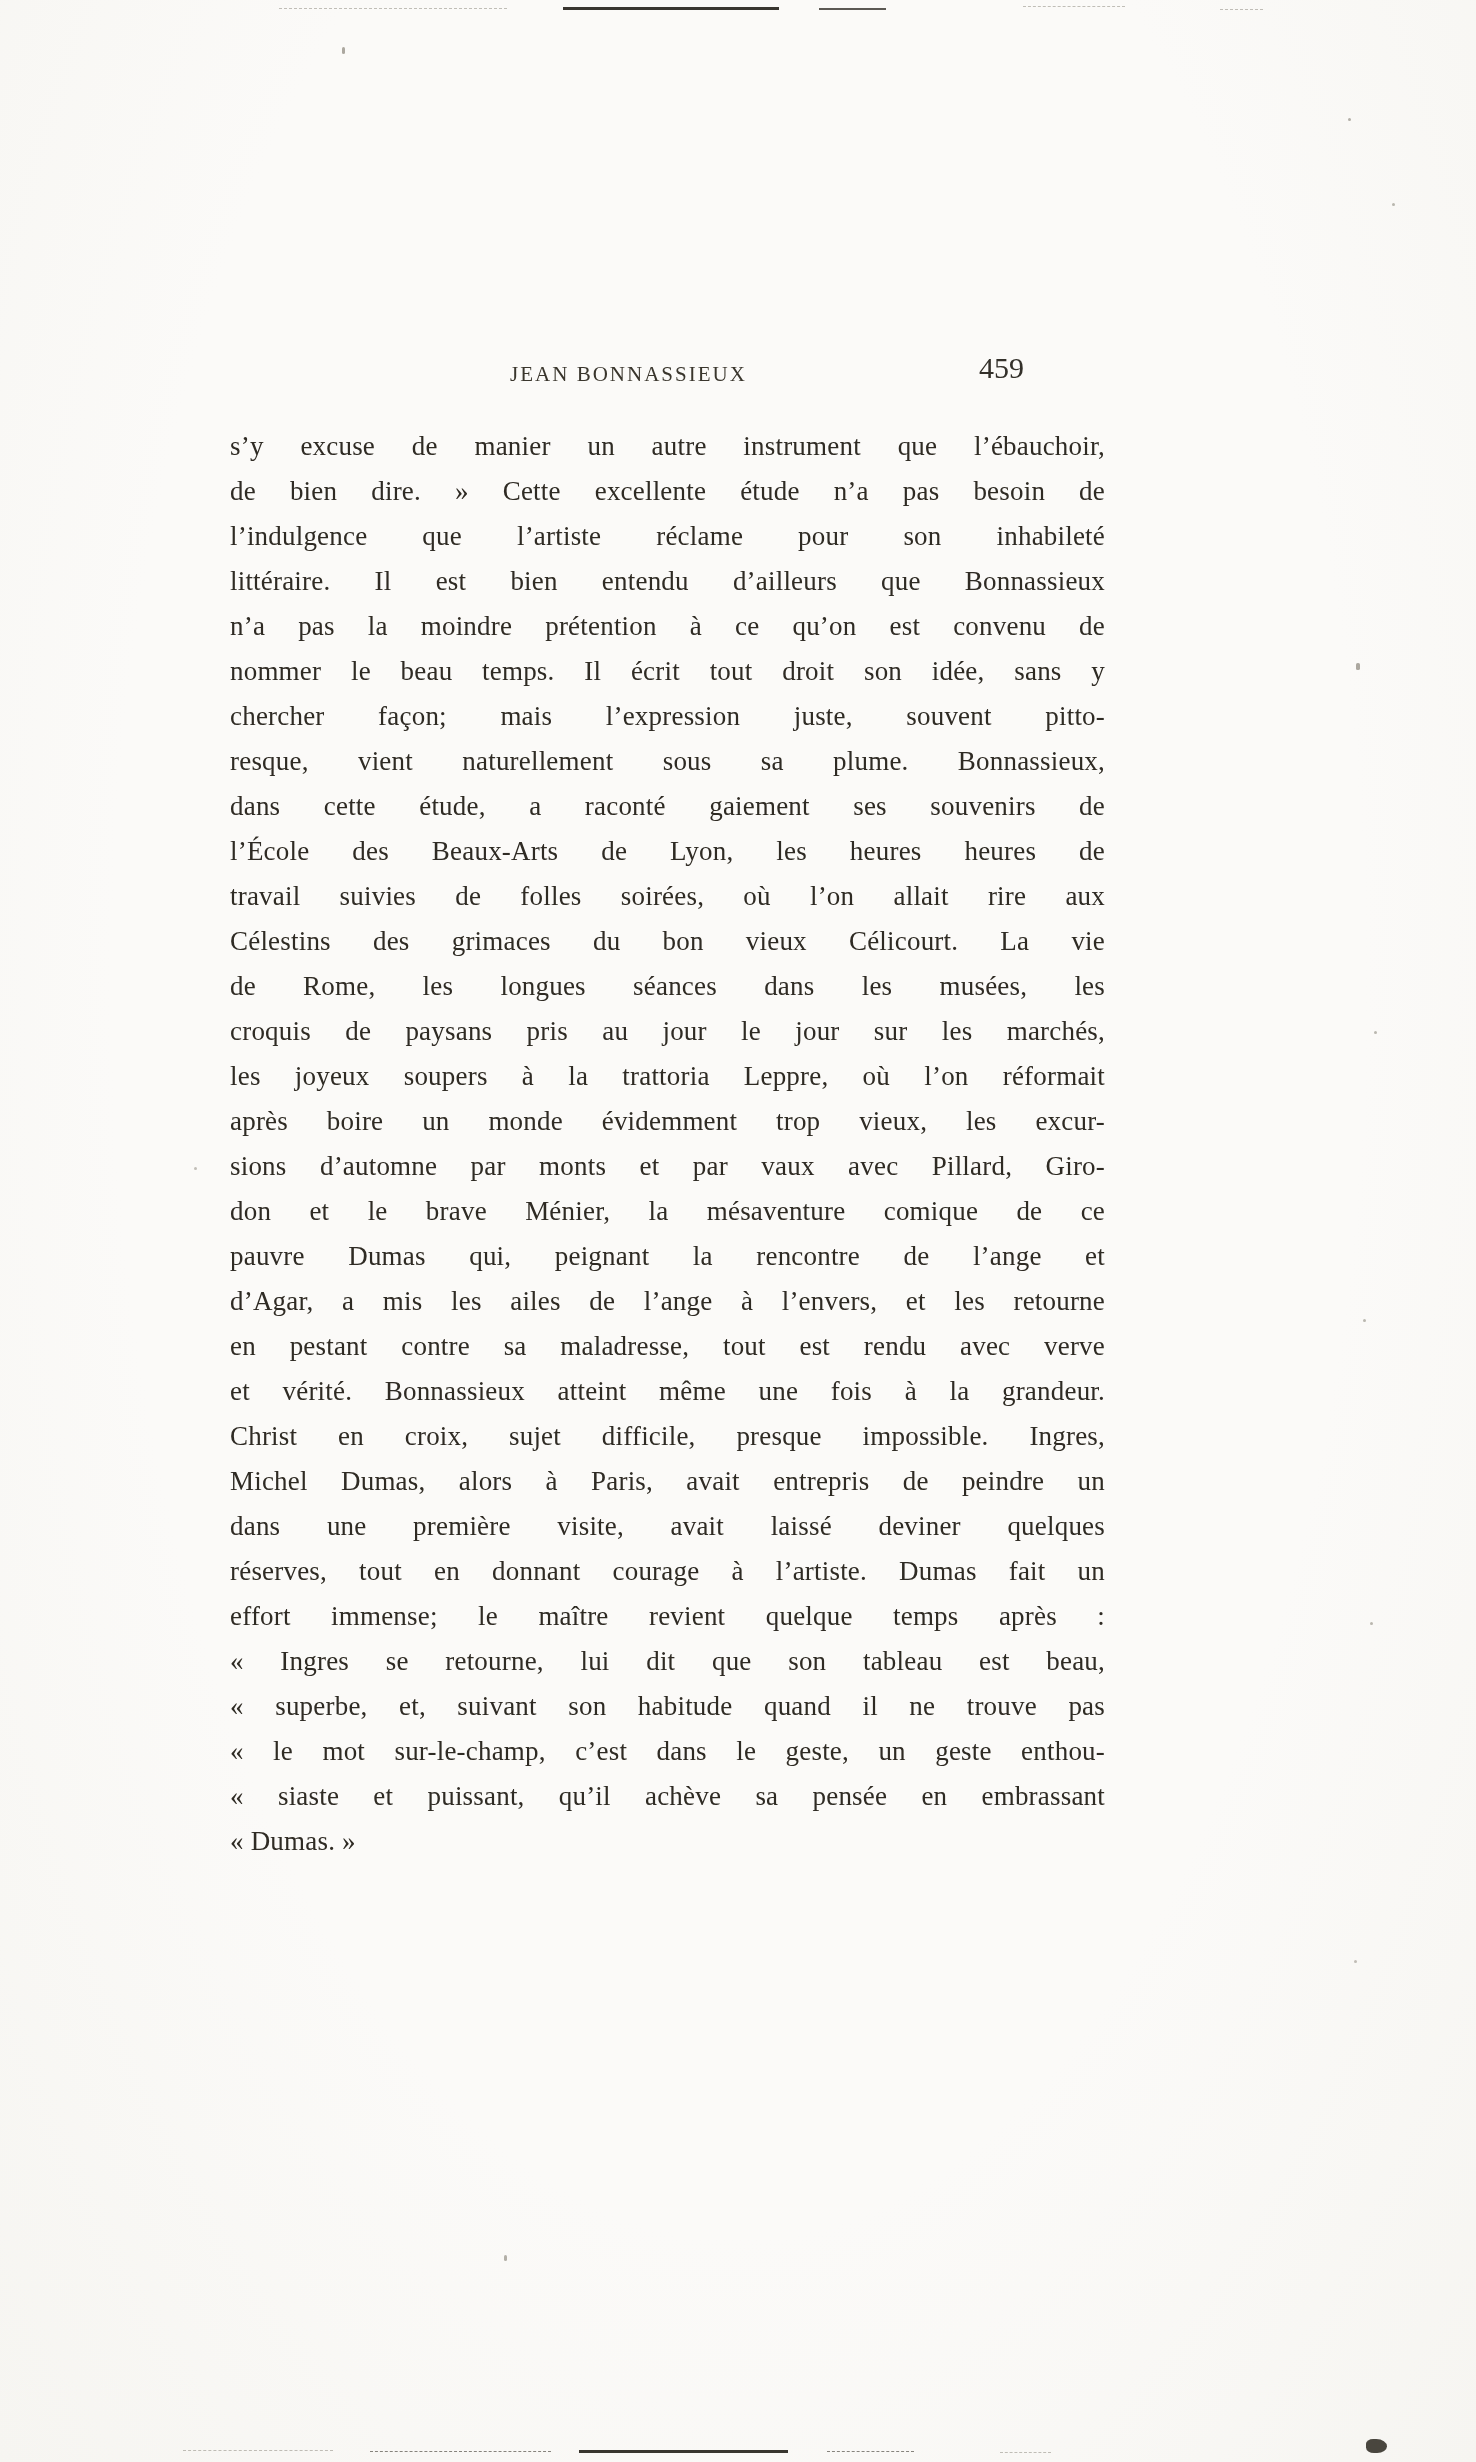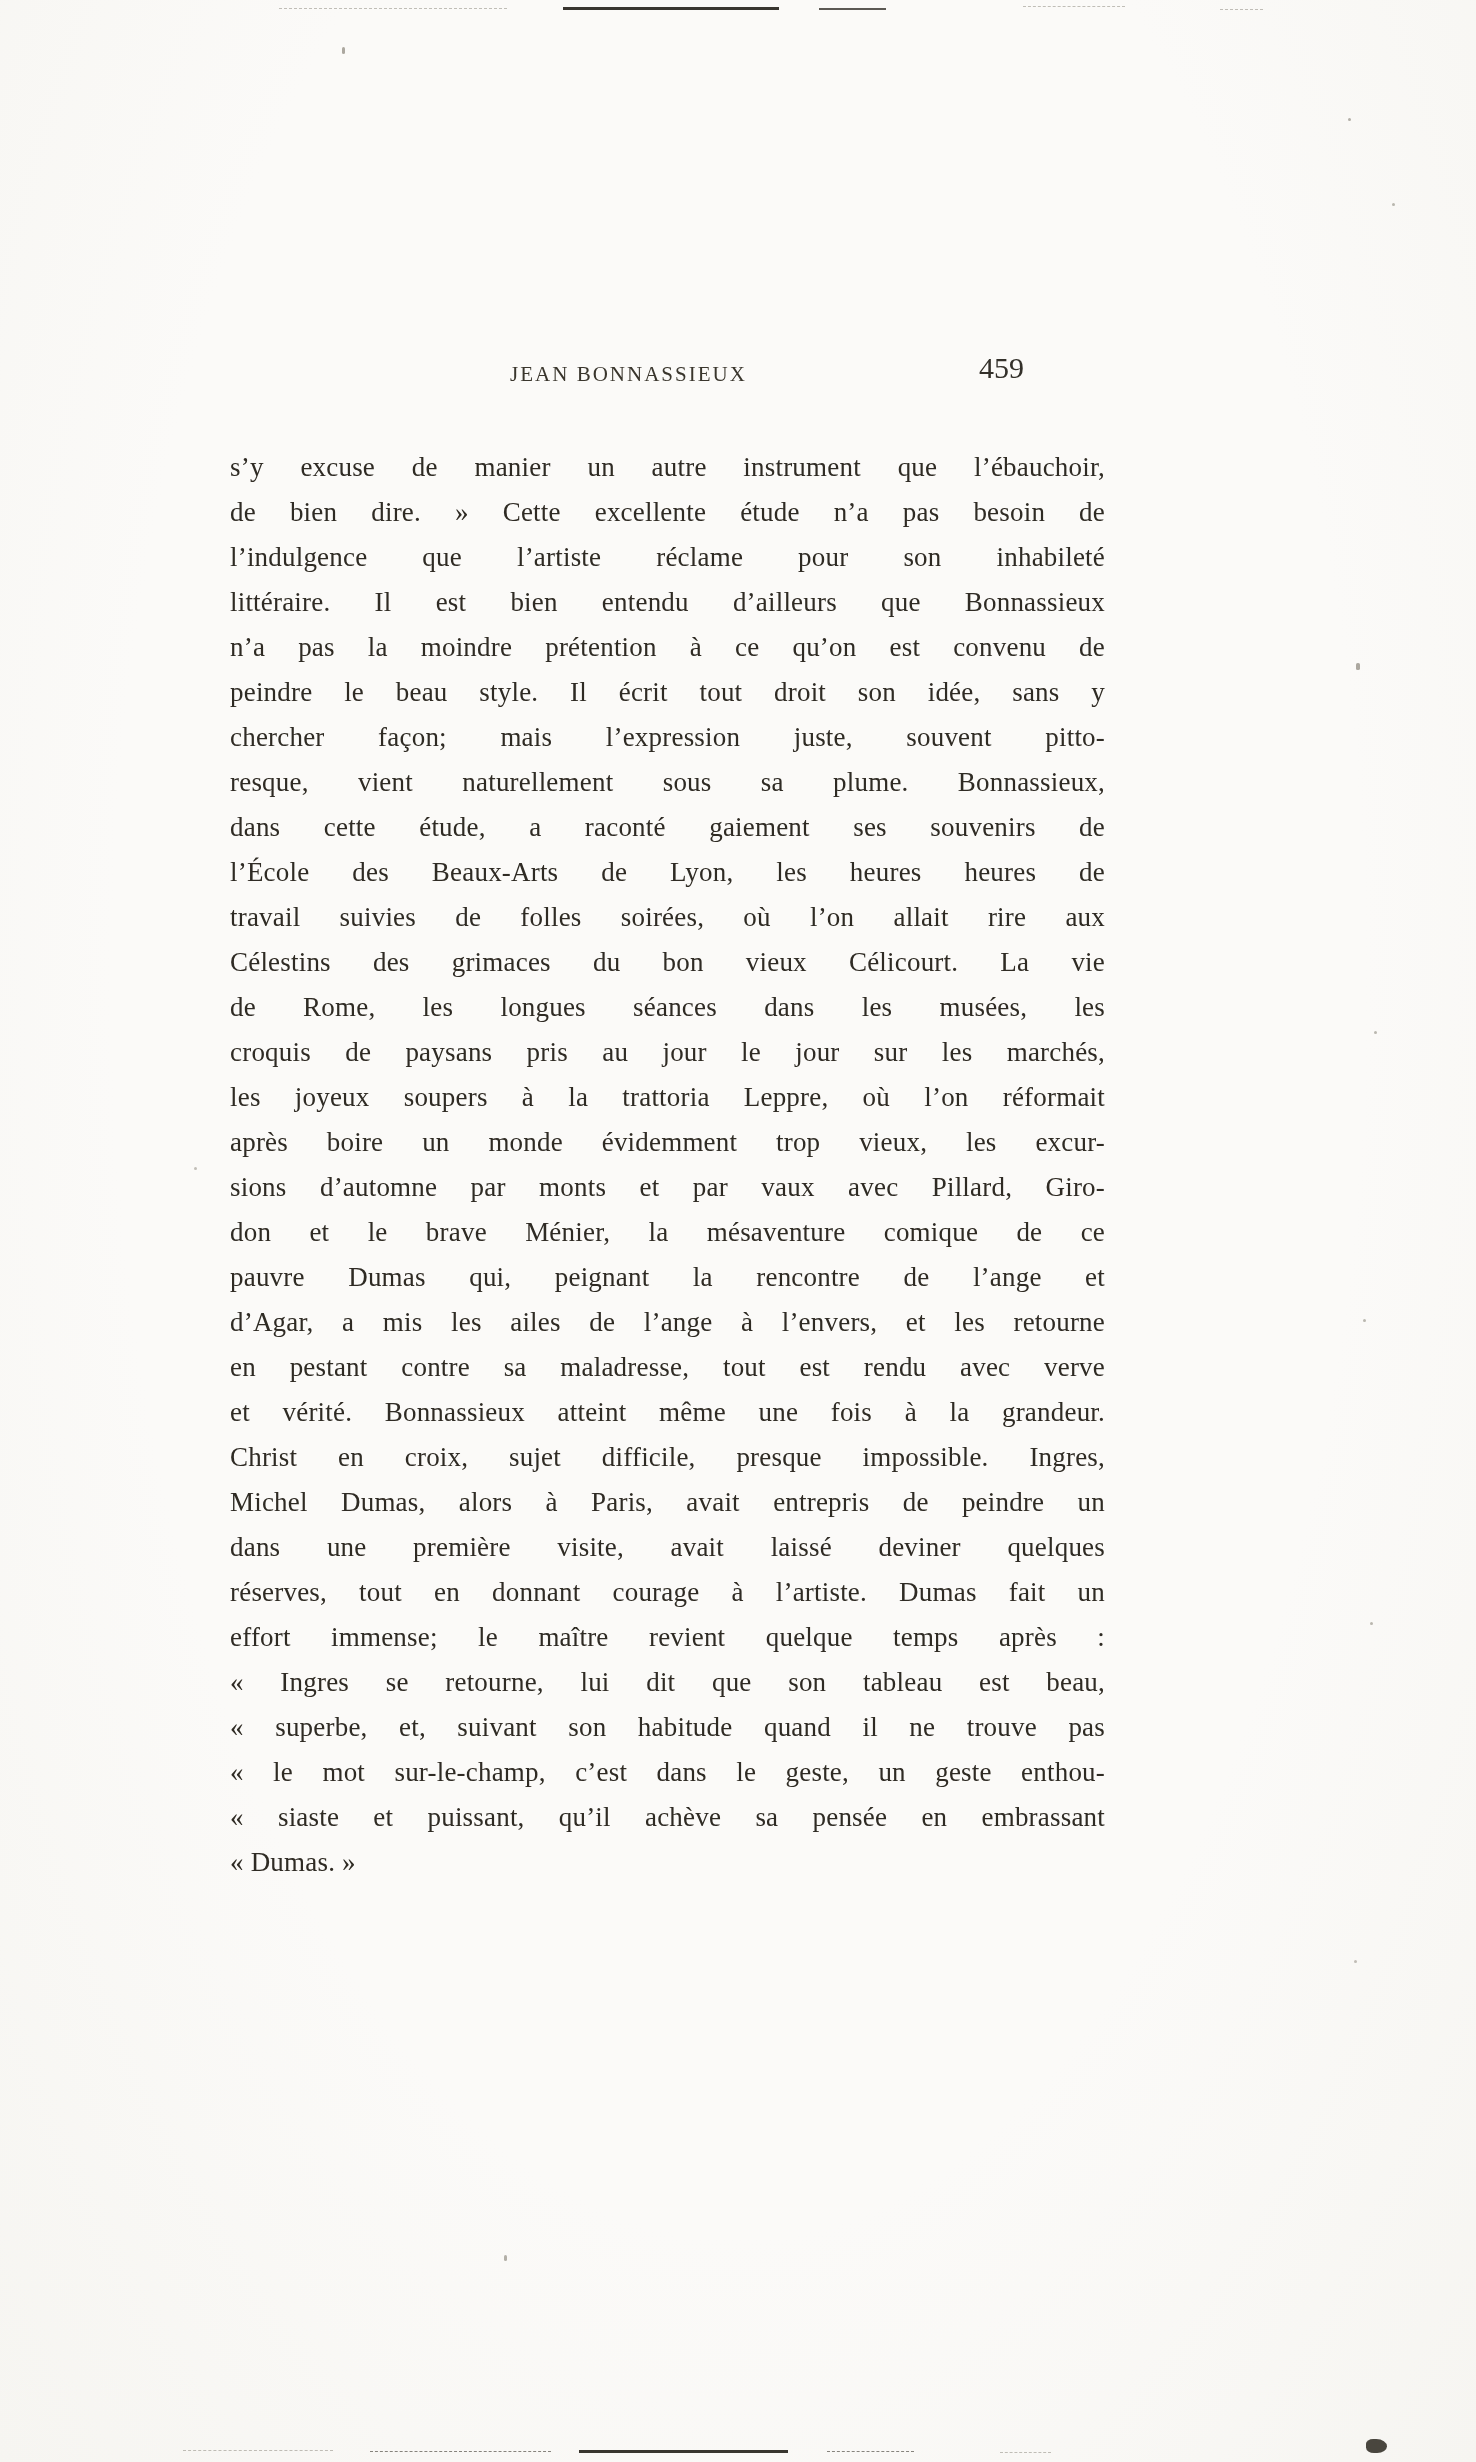--- a/index.html
+++ b/index.html
@@ -47,21 +47,20 @@
 
   
   .text-block {
     position: absolute;
     left: 230px;
     top: 424px;
     width: 875px;
     font-size: 27px;
     line-height: 45px;
     letter-spacing: 0.2px;
-    margin-top: 21px;
   }
   .line {
     text-align: justify;
     text-align-last: justify;
     white-space: normal;
   }
   .line.last {
     text-align-last: left;
   }
 
@@ -101,21 +100,21 @@
     <span class="running-head">JEAN BONNASSIEUX</span>
     <span class="page-number">459</span>
   </div>
 
   <div class="text-block">
       <div class="line">s’y excuse de manier un autre instrument que l’ébauchoir,</div>
       <div class="line">de bien dire. » Cette excellente étude n’a pas besoin de</div>
       <div class="line">l’indulgence que l’artiste réclame pour son inhabileté</div>
       <div class="line">littéraire. Il est bien entendu d’ailleurs que Bonnassieux</div>
       <div class="line">n’a pas la moindre prétention à ce qu’on est convenu de</div>
-      <div class="line">peindre le beau style. Il écrit tout droit son idée, sans y</div>
+      <div class="line">nommer le beau temps. Il écrit tout droit son idée, sans y</div>
       <div class="line">chercher façon; mais l’expression juste, souvent pitto-</div>
       <div class="line">resque, vient naturellement sous sa plume. Bonnassieux,</div>
       <div class="line">dans cette étude, a raconté gaiement ses souvenirs de</div>
       <div class="line">l’École des Beaux-Arts de Lyon, les heures heures de</div>
       <div class="line">travail suivies de folles soirées, où l’on allait rire aux</div>
       <div class="line">Célestins des grimaces du bon vieux Célicourt. La vie</div>
       <div class="line">de Rome, les longues séances dans les musées, les</div>
       <div class="line">croquis de paysans pris au jour le jour sur les marchés,</div>
       <div class="line">les joyeux soupers à la trattoria Leppre, où l’on réformait</div>
       <div class="line">après boire un monde évidemment trop vieux, les excur-</div>

